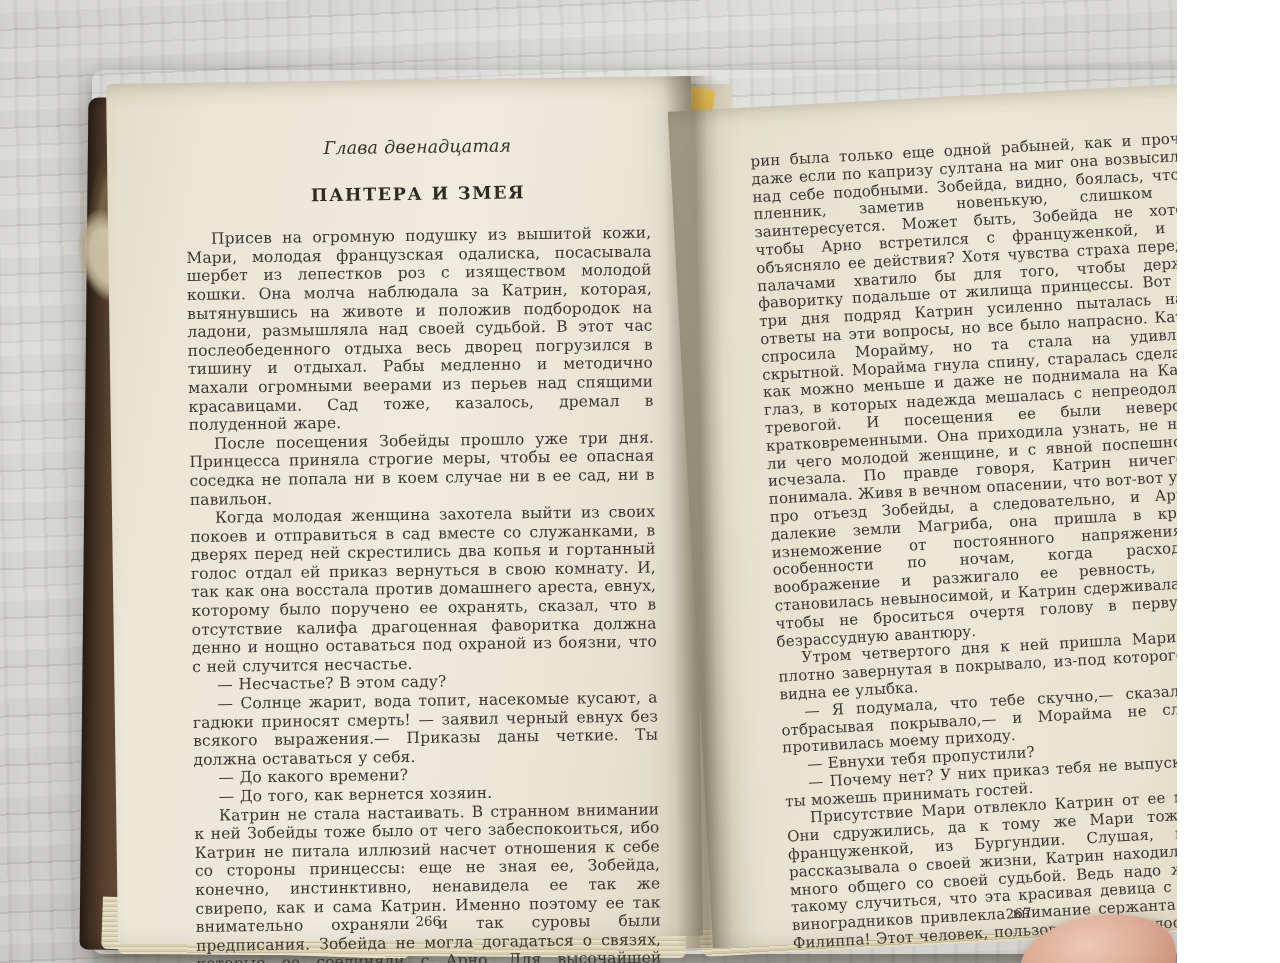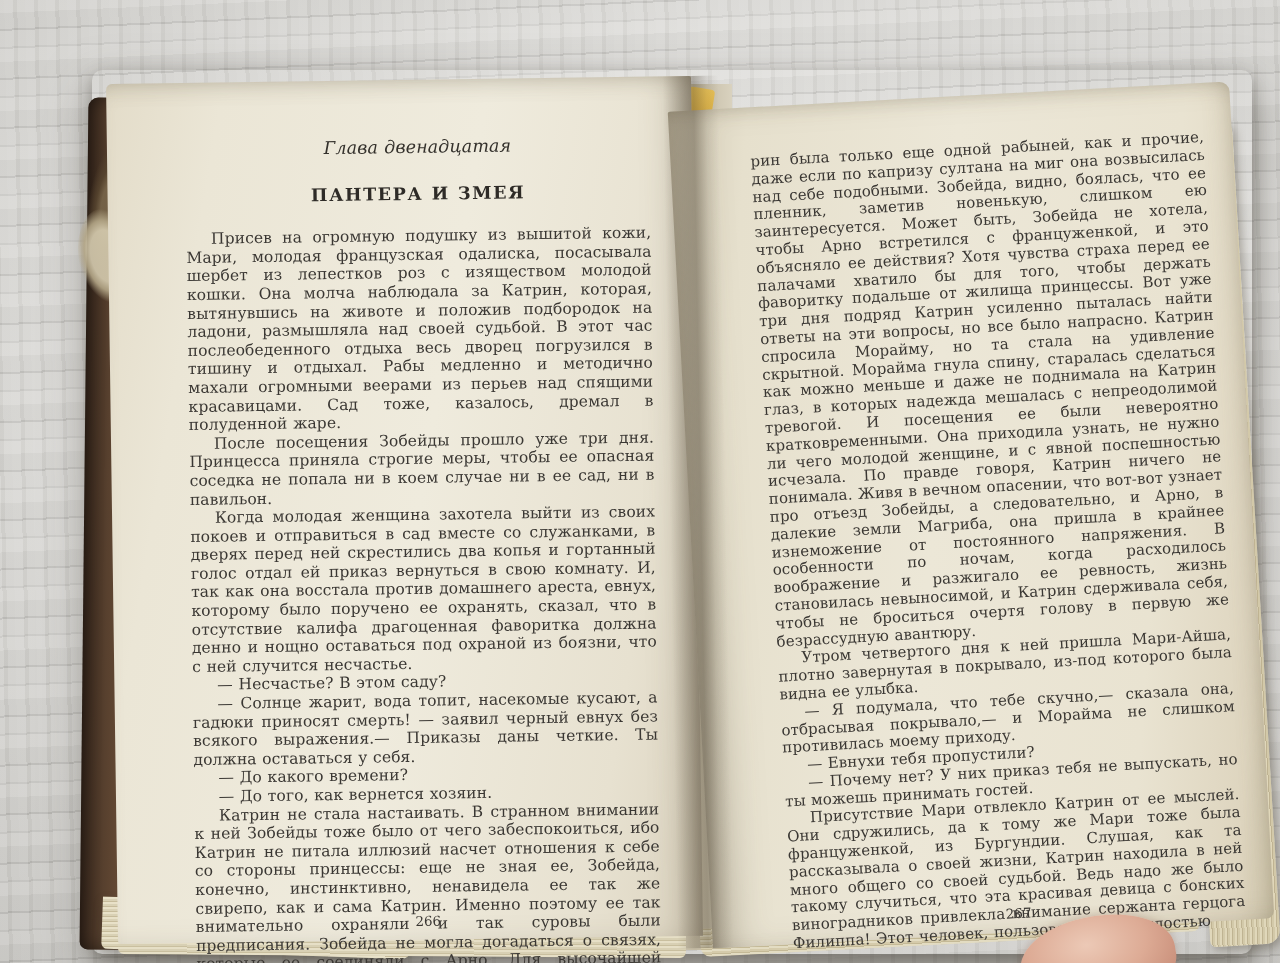--- a/index.html
+++ b/index.html
@@ -1,17 +1,17 @@
 <!DOCTYPE html>
 <html lang="ru"><head>
 <meta charset="utf-8">
 <style>
   html,body{margin:0;padding:0;}
   body{width:1280px;height:963px;overflow:hidden;font-family:"DejaVu Serif","Liberation Serif",serif;}
-  .scene{position:relative;width:1280px;height:963px;overflow:hidden;}
+  .scene{position:relative;width:1177px;height:963px;overflow:hidden;}
 
   
   .wood-bg{position:absolute;inset:0;z-index:0;
     background:
       radial-gradient(1300px 800px at 55% 38%, rgba(255,255,255,0.30), rgba(70,68,64,0.18)),
       repeating-linear-gradient(89deg, rgba(255,255,255,0.16) 0 9px, rgba(128,126,120,0.07) 9px 13px, rgba(255,255,255,0.10) 13px 21px),
       repeating-linear-gradient(177.5deg, #e6e5e1 0 13px, #dcdbd7 13px 29px, #c6c5c1 29px 31px, #e1e0dc 31px 47px, #d3d2ce 47px 49px),
       #dcdbd7;}
 
   

